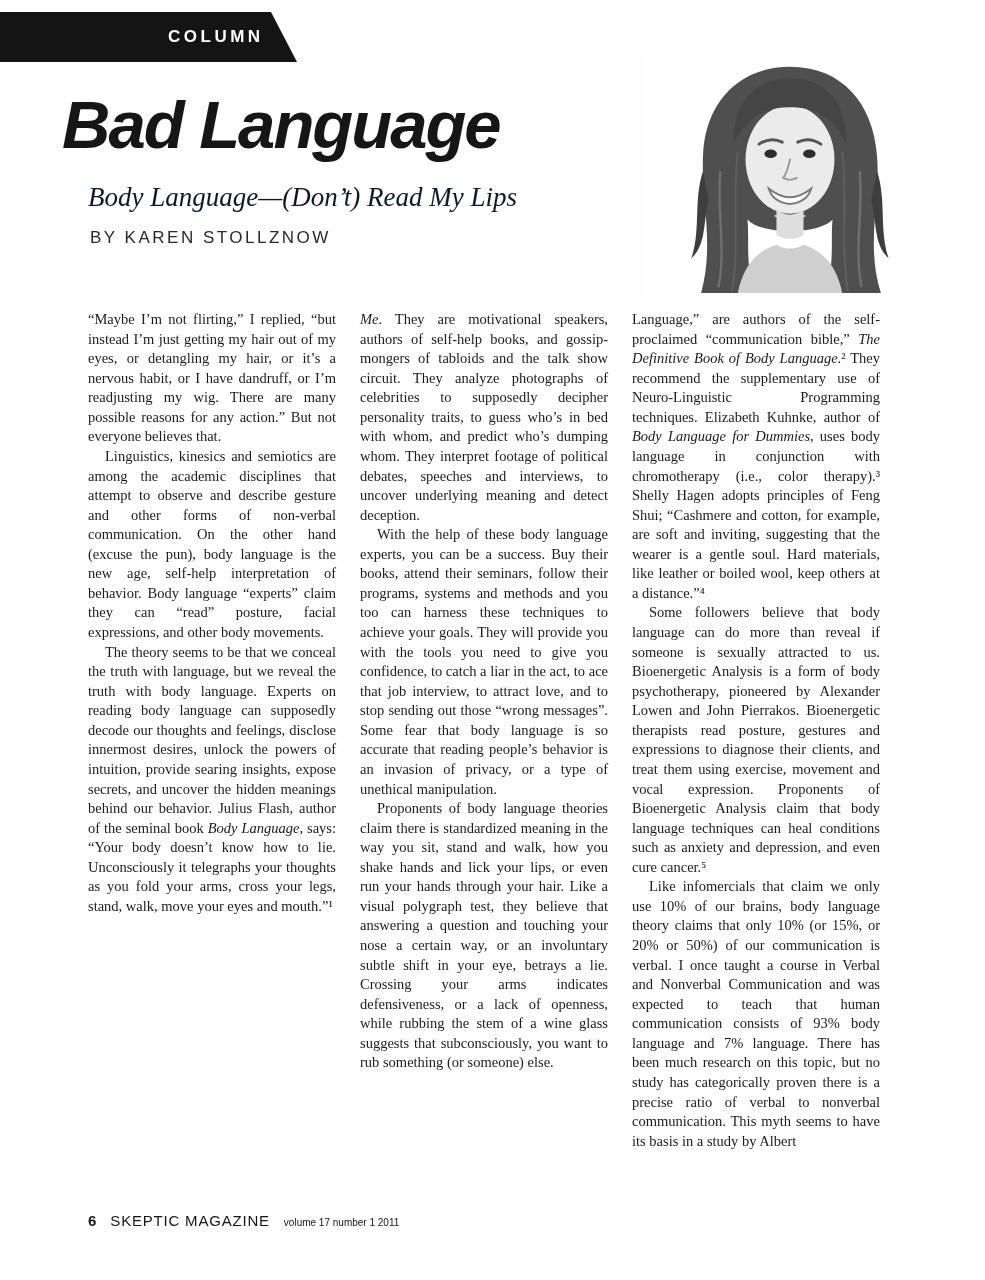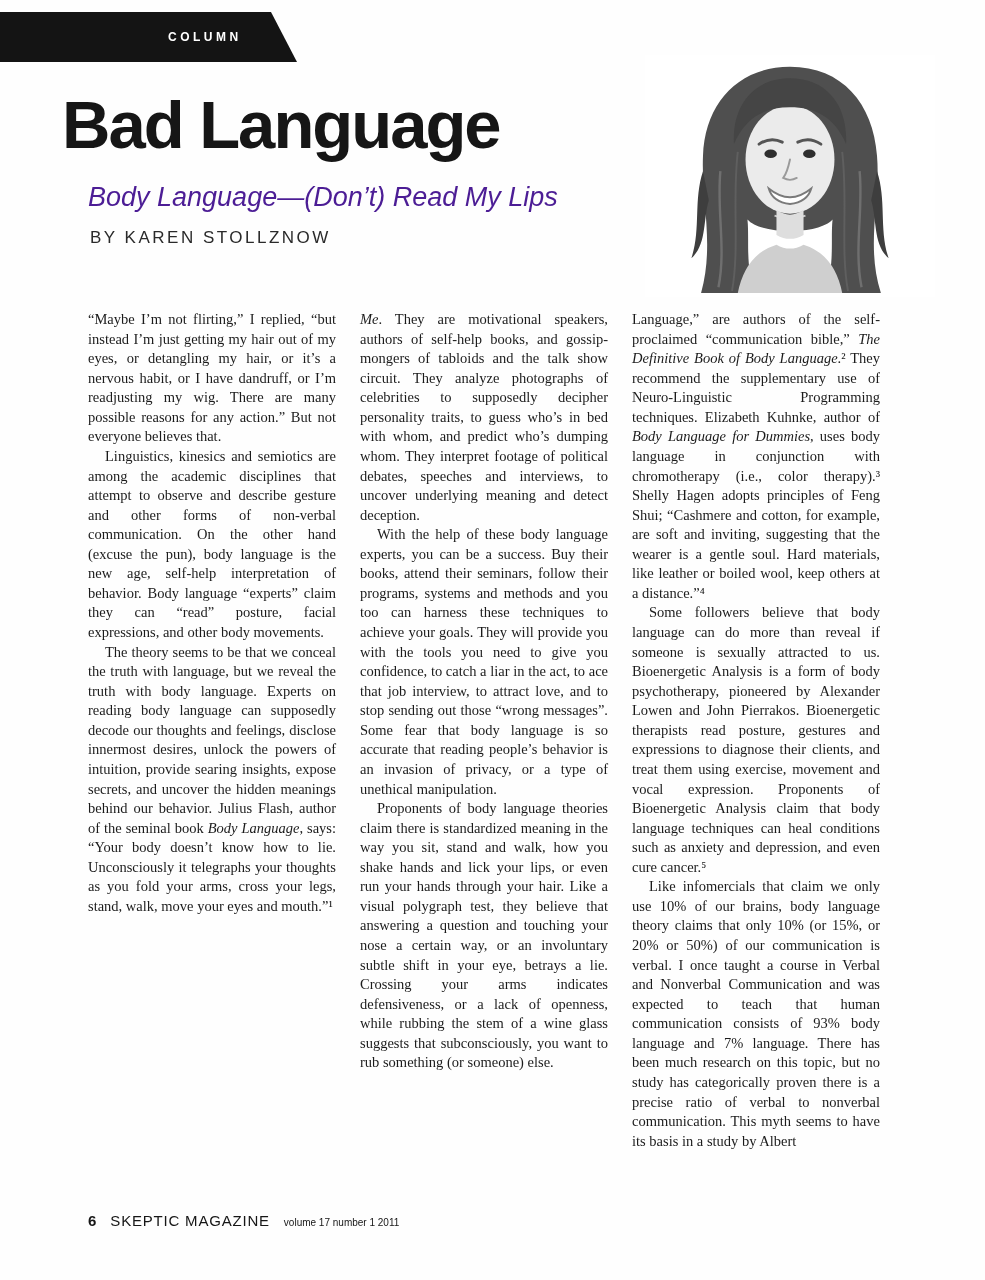--- a/index.html
+++ b/index.html
@@ -23,45 +23,46 @@
     height: 50px;
     background: #141414;
     clip-path: polygon(0 0, calc(100% - 26px) 0, 100% 100%, 0 100%);
     display: flex;
     align-items: center;
   }
   .banner span {
     color: #ffffff;
     font-family: "Liberation Sans", sans-serif;
     font-weight: bold;
-    font-size: 12px;
+    font-size: 17px;
     letter-spacing: 3.5px;
     padding-left: 168px;
   }
 
   
   .title {
     position: absolute;
     left: 62px;
     top: 86px;
     font-family: "Liberation Sans", sans-serif;
     font-weight: bold;
     font-size: 67px;
     letter-spacing: -2px;
     color: #161616;
+    font-style: italic;
   }
   .subtitle {
     position: absolute;
     left: 88px;
     top: 182px;
-    font-family: Liberation Sans, sans-serif;
+    font-family: Liberation Serif, serif;
     font-style: italic;
     font-weight: normal;
     font-size: 27px;
-    color: #4c1d95;
+    color: #0f172a;
   }
   .byline {
     position: absolute;
     left: 90px;
     top: 228px;
     font-family: "Liberation Sans", sans-serif;
     font-size: 17px;
     letter-spacing: 2.5px;
     color: #2a2a2a;
   }

